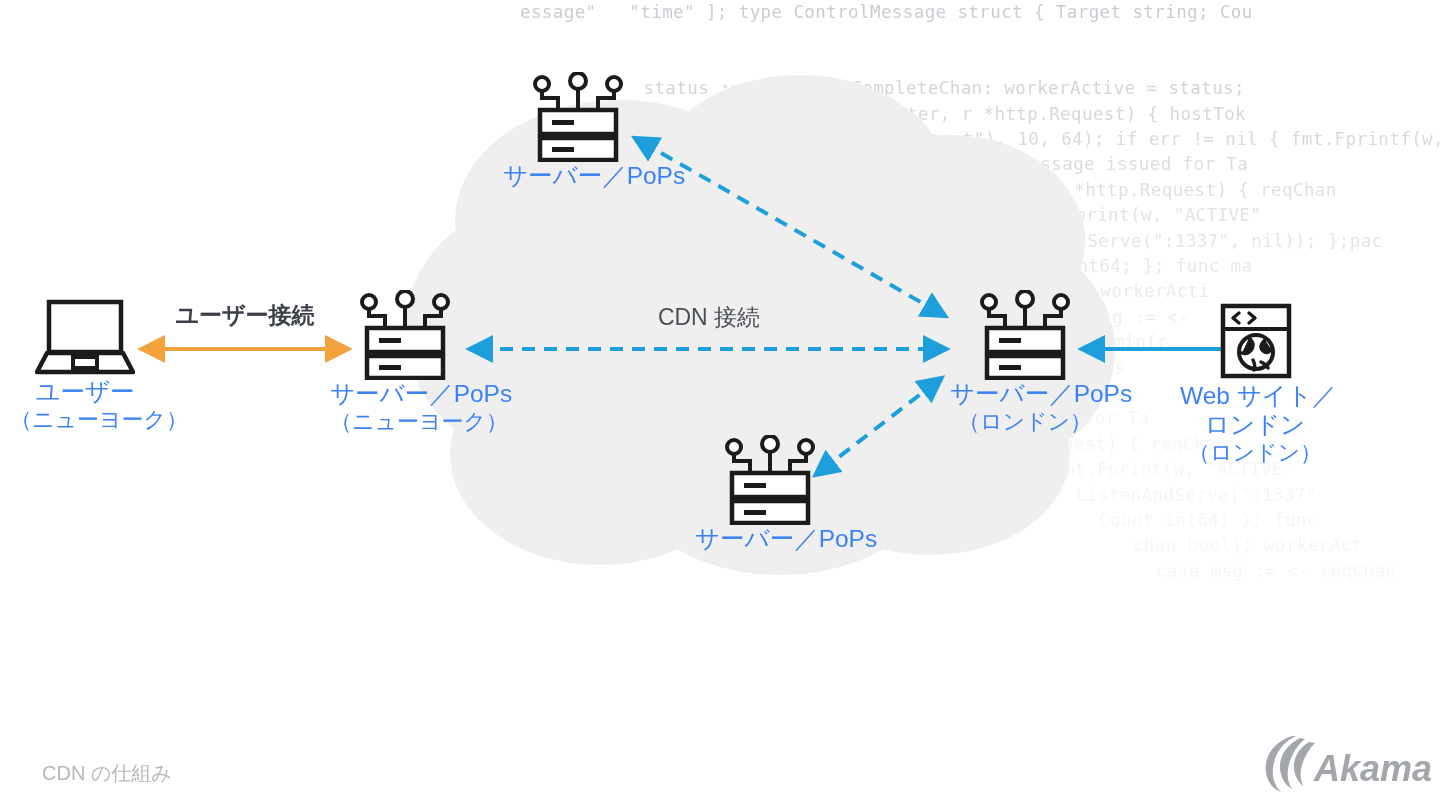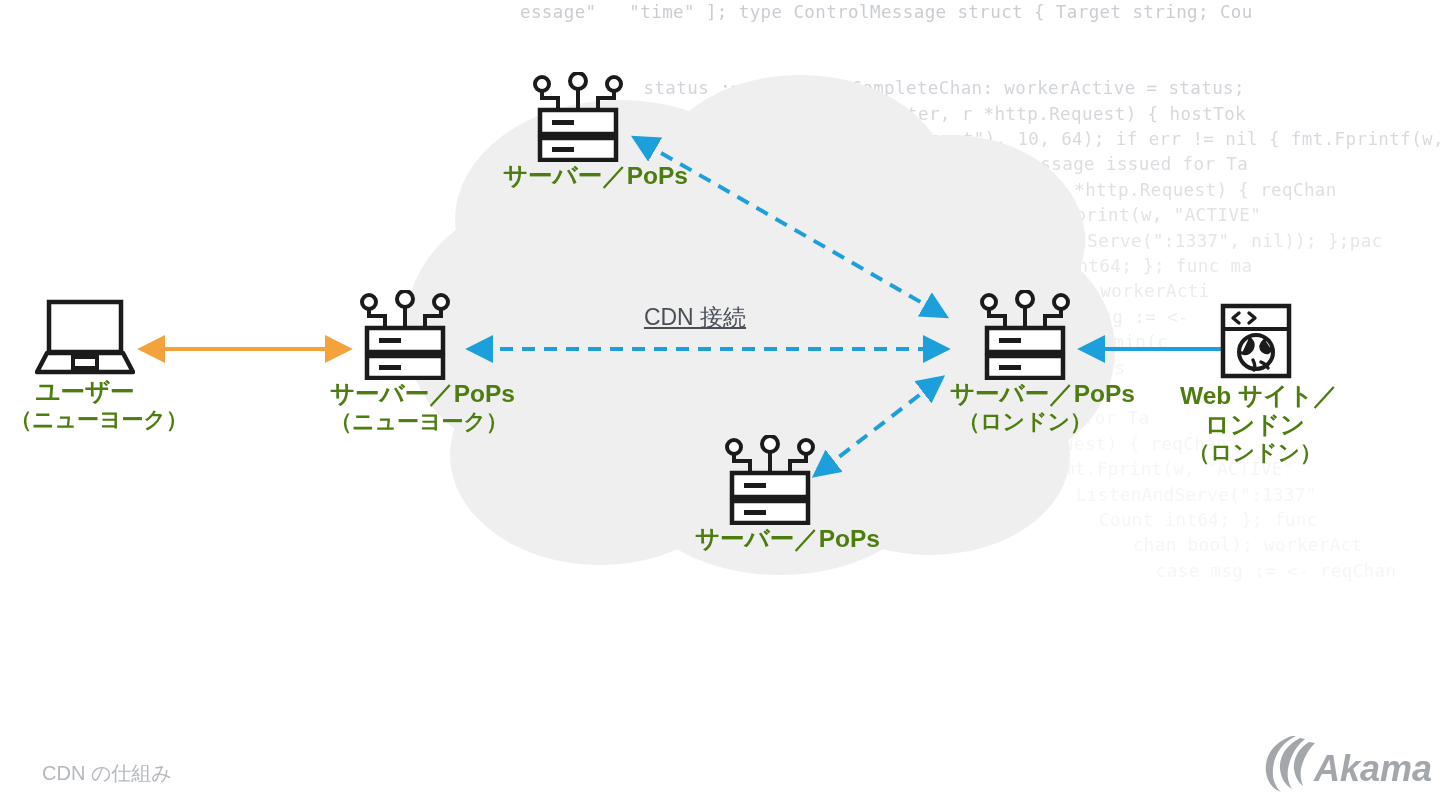--- a/index.html
+++ b/index.html
@@ -28,22 +28,22 @@
     color:#c9cdd2;
   }
 
   
   .cloud{position:absolute;left:0;top:0;}
 
   
   .node{position:absolute;text-align:center;}
   .node .icon{display:block;margin:0 auto;}
   .node .lbl{
-    color:#4d7c0f;
-    font-weight:bold;
+    color:#3b82f6;
+    font-weight:normal;
     line-height:1.18;
     white-space:nowrap;
   }
   .lbl-main{font-size:24.5px;}
   .lbl-sub{font-size:22px;}
 
   
   .conn-label{
     position:absolute;
     color:#3b4049;
@@ -218,22 +218,25 @@
       <path d="M30 13 L24 18 L30 23" fill="none" stroke="#1b1b1b" stroke-width="3.4" stroke-linecap="round" stroke-linejoin="round"></path>
       <path d="M40 13 L46 18 L40 23" fill="none" stroke="#1b1b1b" stroke-width="3.4" stroke-linecap="round" stroke-linejoin="round"></path>
       <circle cx="47" cy="52" r="17" fill="#fff" stroke="#1b1b1b" stroke-width="4"></circle>
       <path d="M40 38 q6 5 3 11 q-4 6 -10 4 M56 40 q-7 6 -2 11 q5 4 8 -2 M44 60 q3 6 1 10 M52 62 q5 2 7 6" fill="#1b1b1b" stroke="#1b1b1b" stroke-width="3.4" stroke-linecap="round"></path>
     </svg>
     <div class="lbl lbl-main">Web サイト／</div>
     <div class="lbl lbl-main">ロンドン</div>
     <div class="lbl lbl-sub">（ロンドン）</div>
   </div>
 
-
-  <div class="conn-label light" style="left:610px;top:302px;width:170px;text-decoration:underline;">
+  <div class="conn-label" style="left:165px;top:300px;width:160px;">
+    <span>ユーザー接続</span>
+  </div>
+
+  <div class="conn-label light" style="left:624px;top:302px;width:170px;">
     <span>CDN 接続</span>
   </div>
 
 
   <div class="caption">CDN の仕組み</div>
 
   <div class="logo">
     <svg width="170" height="62" viewBox="0 0 170 62">
       <g fill="#a3a6aa">
         <path d="M30 4 C12 10 2 24 4 40 C5 50 11 57 19 60 C13 54 10 46 11 37 C12 22 21 10 34 4 Z"></path>

